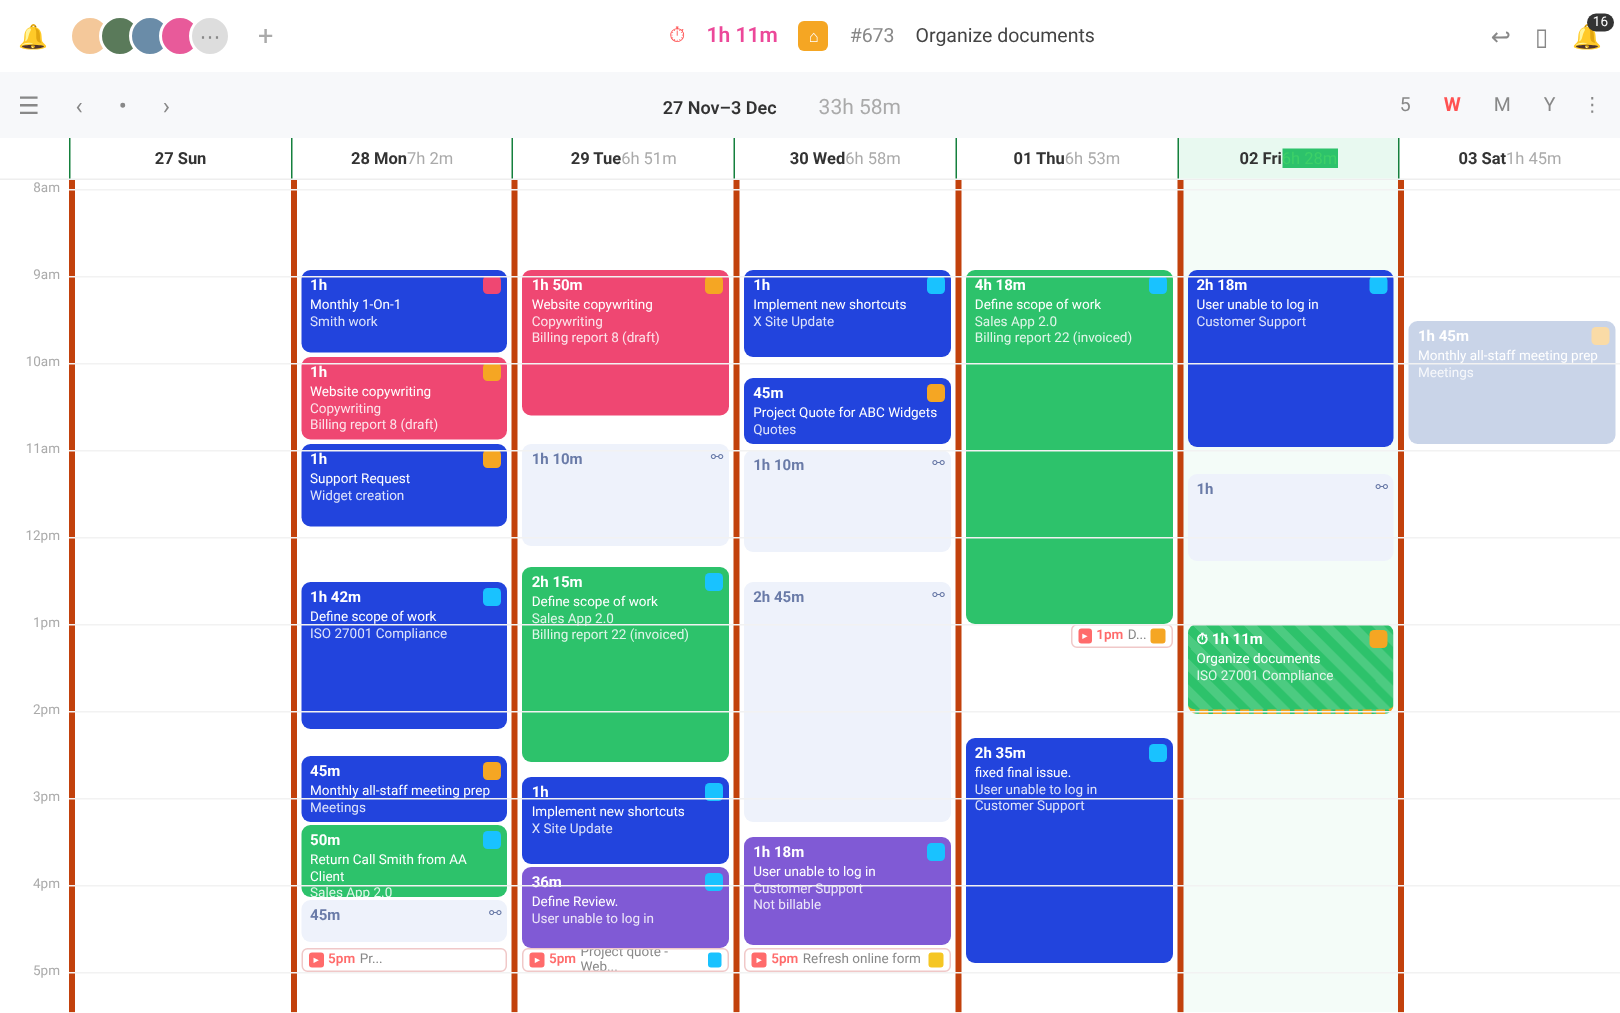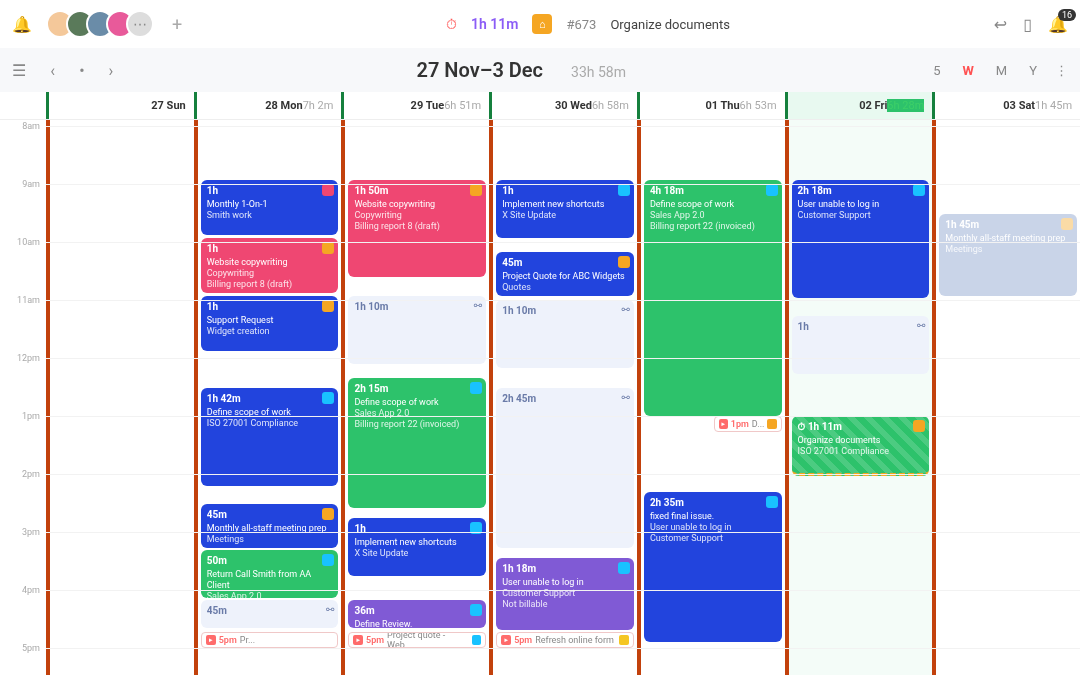--- a/index.html
+++ b/index.html
@@ -14,38 +14,38 @@
 .avatar-sm{width:28px;height:28px;border-radius:50%;background:#d4a574;margin-bottom:12px}
 .main{flex:1;display:flex;flex-direction:column}
 .topbar{height:48px;display:flex;align-items:center;padding:0 12px;gap:8px}
 .bell{color:#f5a623;font-size:16px}
 .avatars{display:flex;margin-left:6px}
 .av{width:28px;height:28px;border-radius:50%;margin-left:-8px;border:2px solid #fff}
 .av:first-child{margin-left:0}
 .plus{color:#aaa;font-size:18px;margin-left:10px;cursor:pointer}
 .center-top{flex:1;display:flex;justify-content:center;align-items:center;gap:14px}
 .timer-ic{color:#ff5252;font-size:14px}
-.timer-t{color:#8b5cf6;font-weight:600;font-size:14px}
+.timer-t{color:#ec4899;font-weight:600;font-size:14px}
 .task-pill{background:#f5a623;color:#fff;width:20px;height:20px;border-radius:4px;display:flex;align-items:center;justify-content:center;font-size:11px}
 .task-id{color:#888;font-size:13px}
 .task-nm{color:#444;font-size:13px}
 .topbar-right{display:flex;align-items:center;gap:16px;color:#888}
 .badge{position:relative}
 .badge-num{position:absolute;top:-6px;right:-8px;background:#333;color:#fff;font-size:9px;border-radius:8px;padding:1px 4px}
 .header2{height:44px;background:#f7f8fa;display:flex;align-items:center;padding:0 12px}
 .h2-left{display:flex;align-items:center;gap:24px;color:#888}
 .h2-center{flex:1;text-align:center}
-.h2-date{font-size:20px;font-weight:600;color:#333}
+.h2-date{font-size:12px;font-weight:600;color:#333}
 .h2-total{color:#aaa;font-size:14px;margin-left:24px}
 .h2-right{display:flex;align-items:center;gap:14px;color:#888;font-size:13px}
 .viewbtn{cursor:pointer;padding:2px 4px}
 .viewbtn.active{color:#ff5252;font-weight:700}
 .dayheader{height:28px;display:flex;border-bottom:1px solid #eee;font-size:11px}
 .timecol{width:46px;flex:none}
-.daycol{flex:1;border-left:3px solid #15803d;display:flex;align-items:center;justify-content:flex-end;padding:0 8px}
+.daycol{flex:1;border-left:1px solid #15803d;display:flex;align-items:center;justify-content:center;padding:0 8px}
 .daycol.fri{background:#e8f9f0}
 .dayname{font-weight:700;color:#333}
 .daydur{color:#aaa}
 .daydur.green{color:#3dd068}
 .grid{flex:1;display:flex;position:relative;overflow:hidden}
 .timelabels{width:46px;flex:none;position:relative}
 .tlabel{position:absolute;right:6px;font-size:9px;color:#aaa;transform:translateY(-50%)}
 .gridcols{flex:1;display:flex;position:relative}
 .gcol{flex:1;border-left:4px solid #c2410c;position:relative}
 .gcol.fri{background:#f4fcf8}
@@ -232,21 +232,21 @@
               <div class="sub">Sales App 2.0</div>
               <div class="sub">Billing report 22 (invoiced)</div>
               <div class="ev-tag" style="background:#19c2ff"></div>
             </div>
             <div class="event blue" style="top: 398px; height: 58px;">
               <div class="dur">1h</div>
               <div class="ttl">Implement new shortcuts</div>
               <div class="sub">X Site Update</div>
               <div class="ev-tag" style="background:#19c2ff"></div>
             </div>
-            <div class="event purple" style="top: 480px; height: 28px;">
+            <div class="event purple" style="top: 458px; height: 54px;">
               <div class="dur">36m</div>
               <div class="ttl">Define Review.</div>
               <div class="sub">User unable to log in</div>
               <div class="ev-tag" style="background:#19c2ff"></div>
             </div>
             <div class="botstrip" style="top: 512px;">
               <span class="dot">▸</span>
               <span class="t">5pm</span> 
               <span>Project quote - Web...</span>
               <span style="margin-left:auto;width:10px;height:10px;border-radius:2px;background:#19c2ff"></span>

